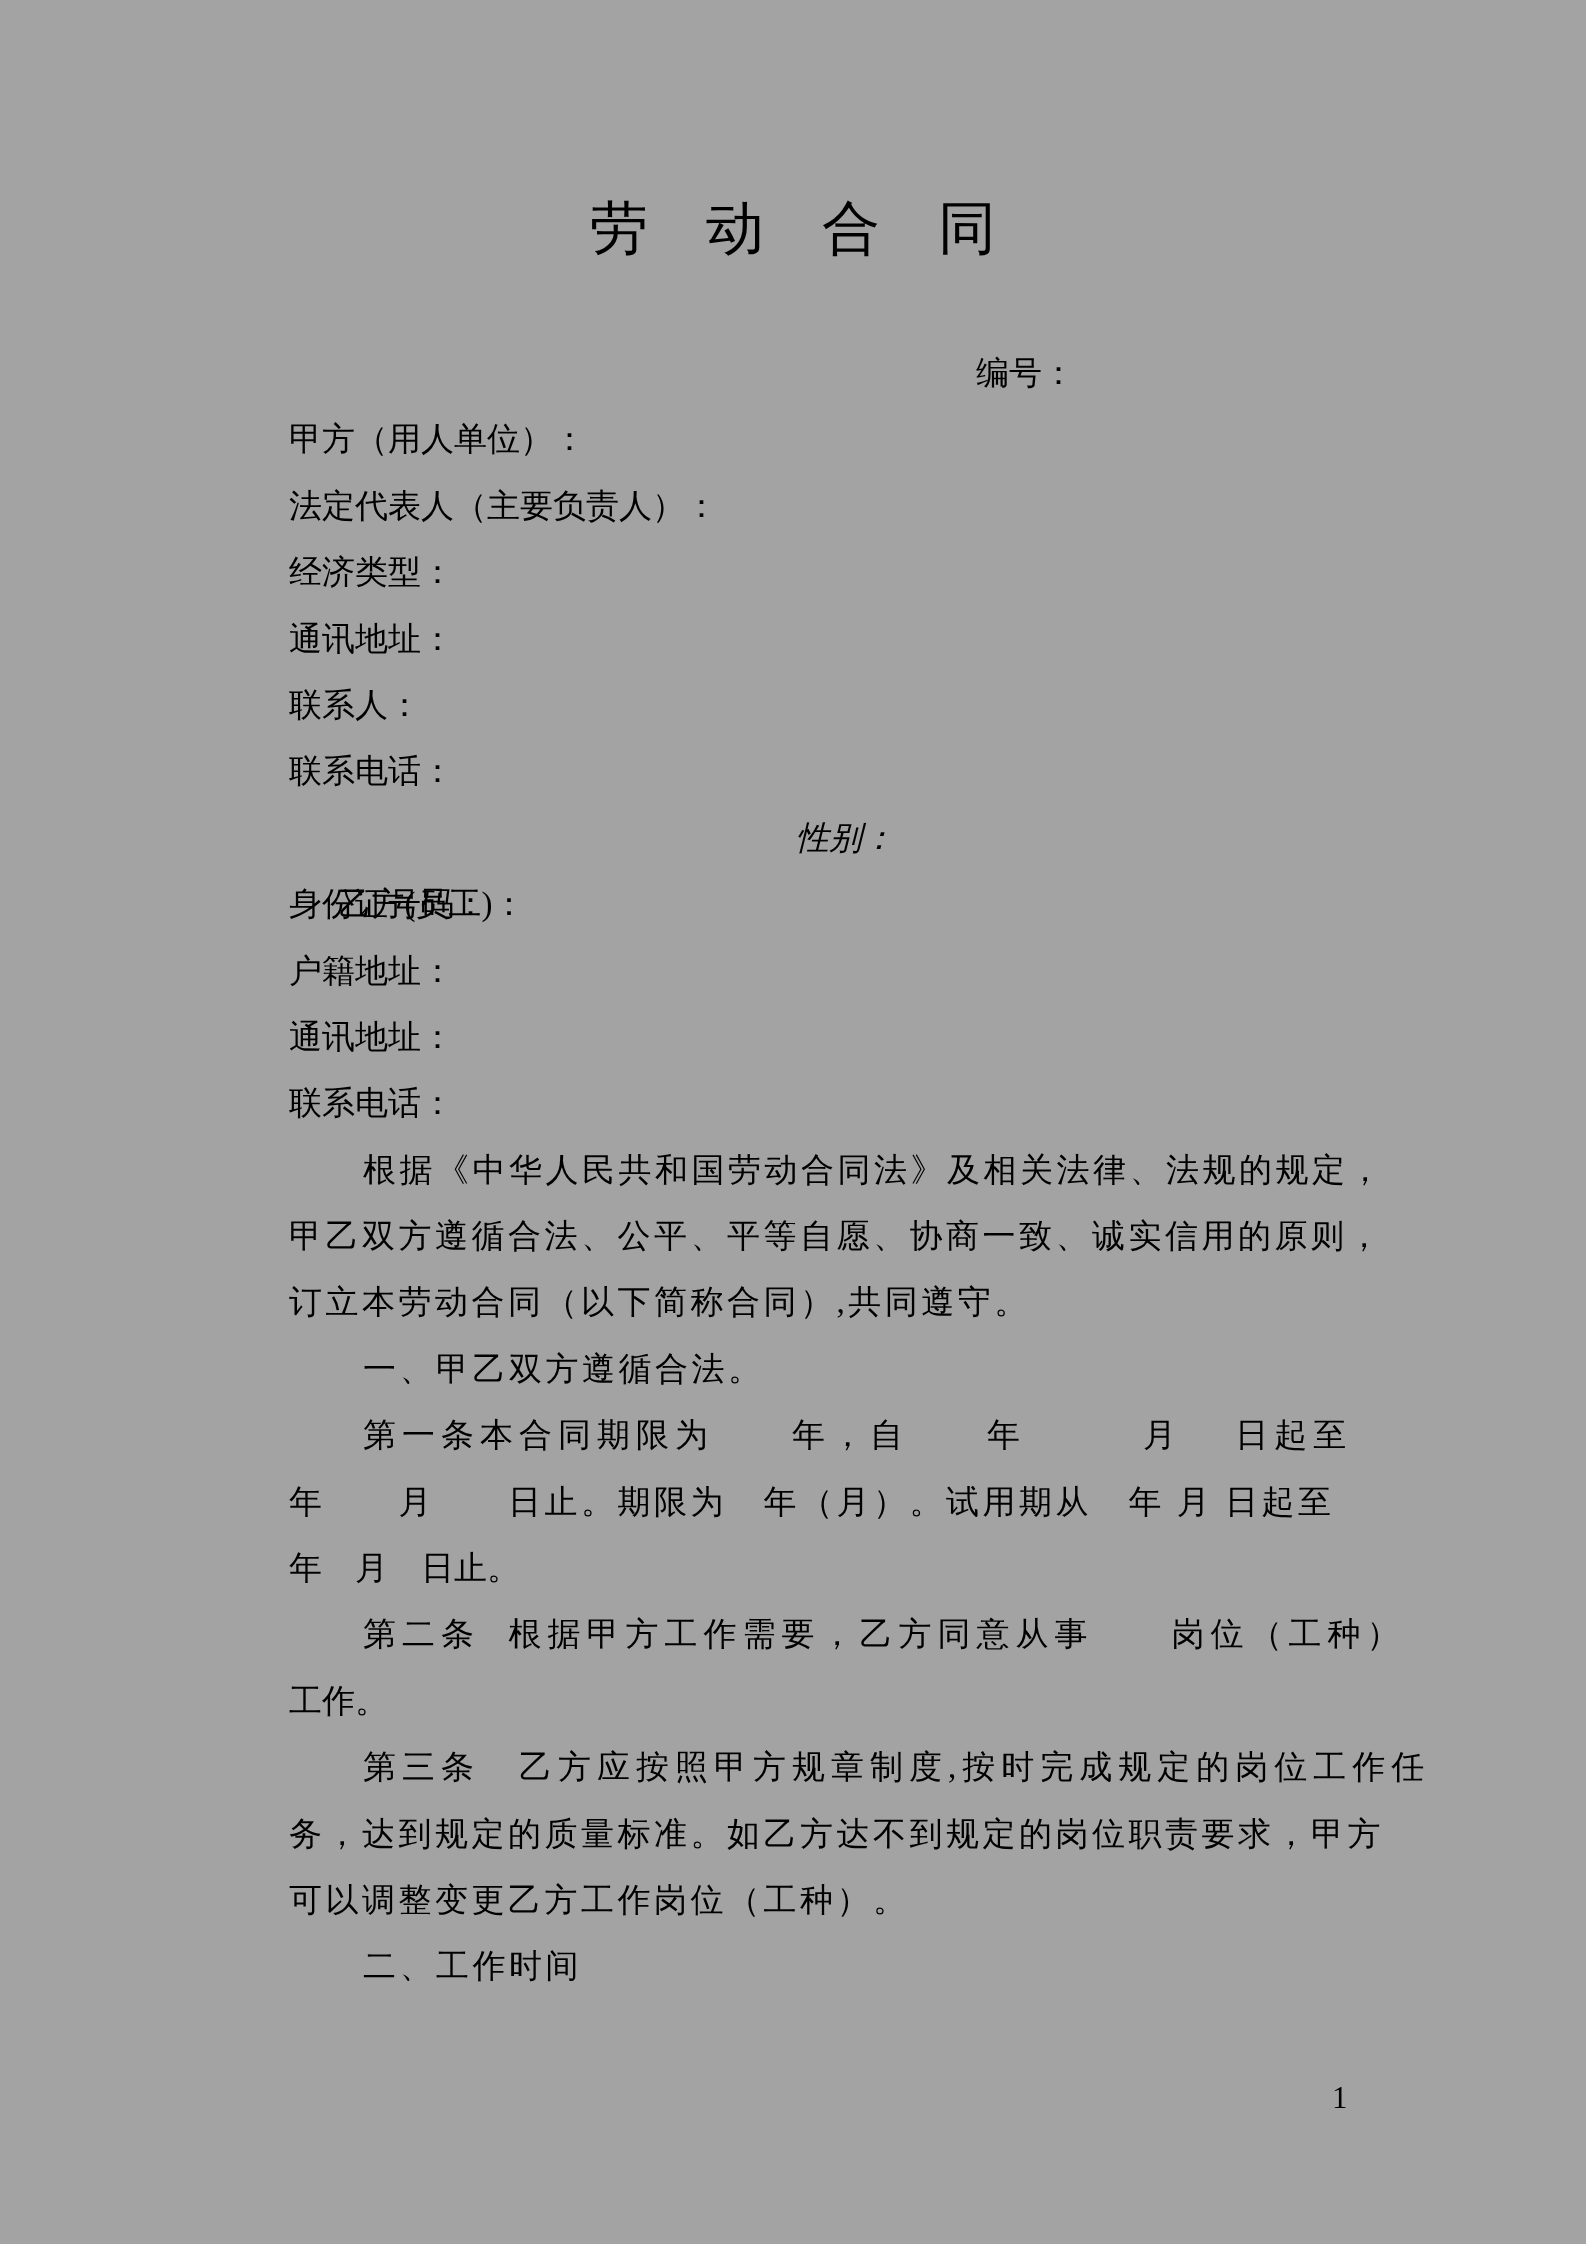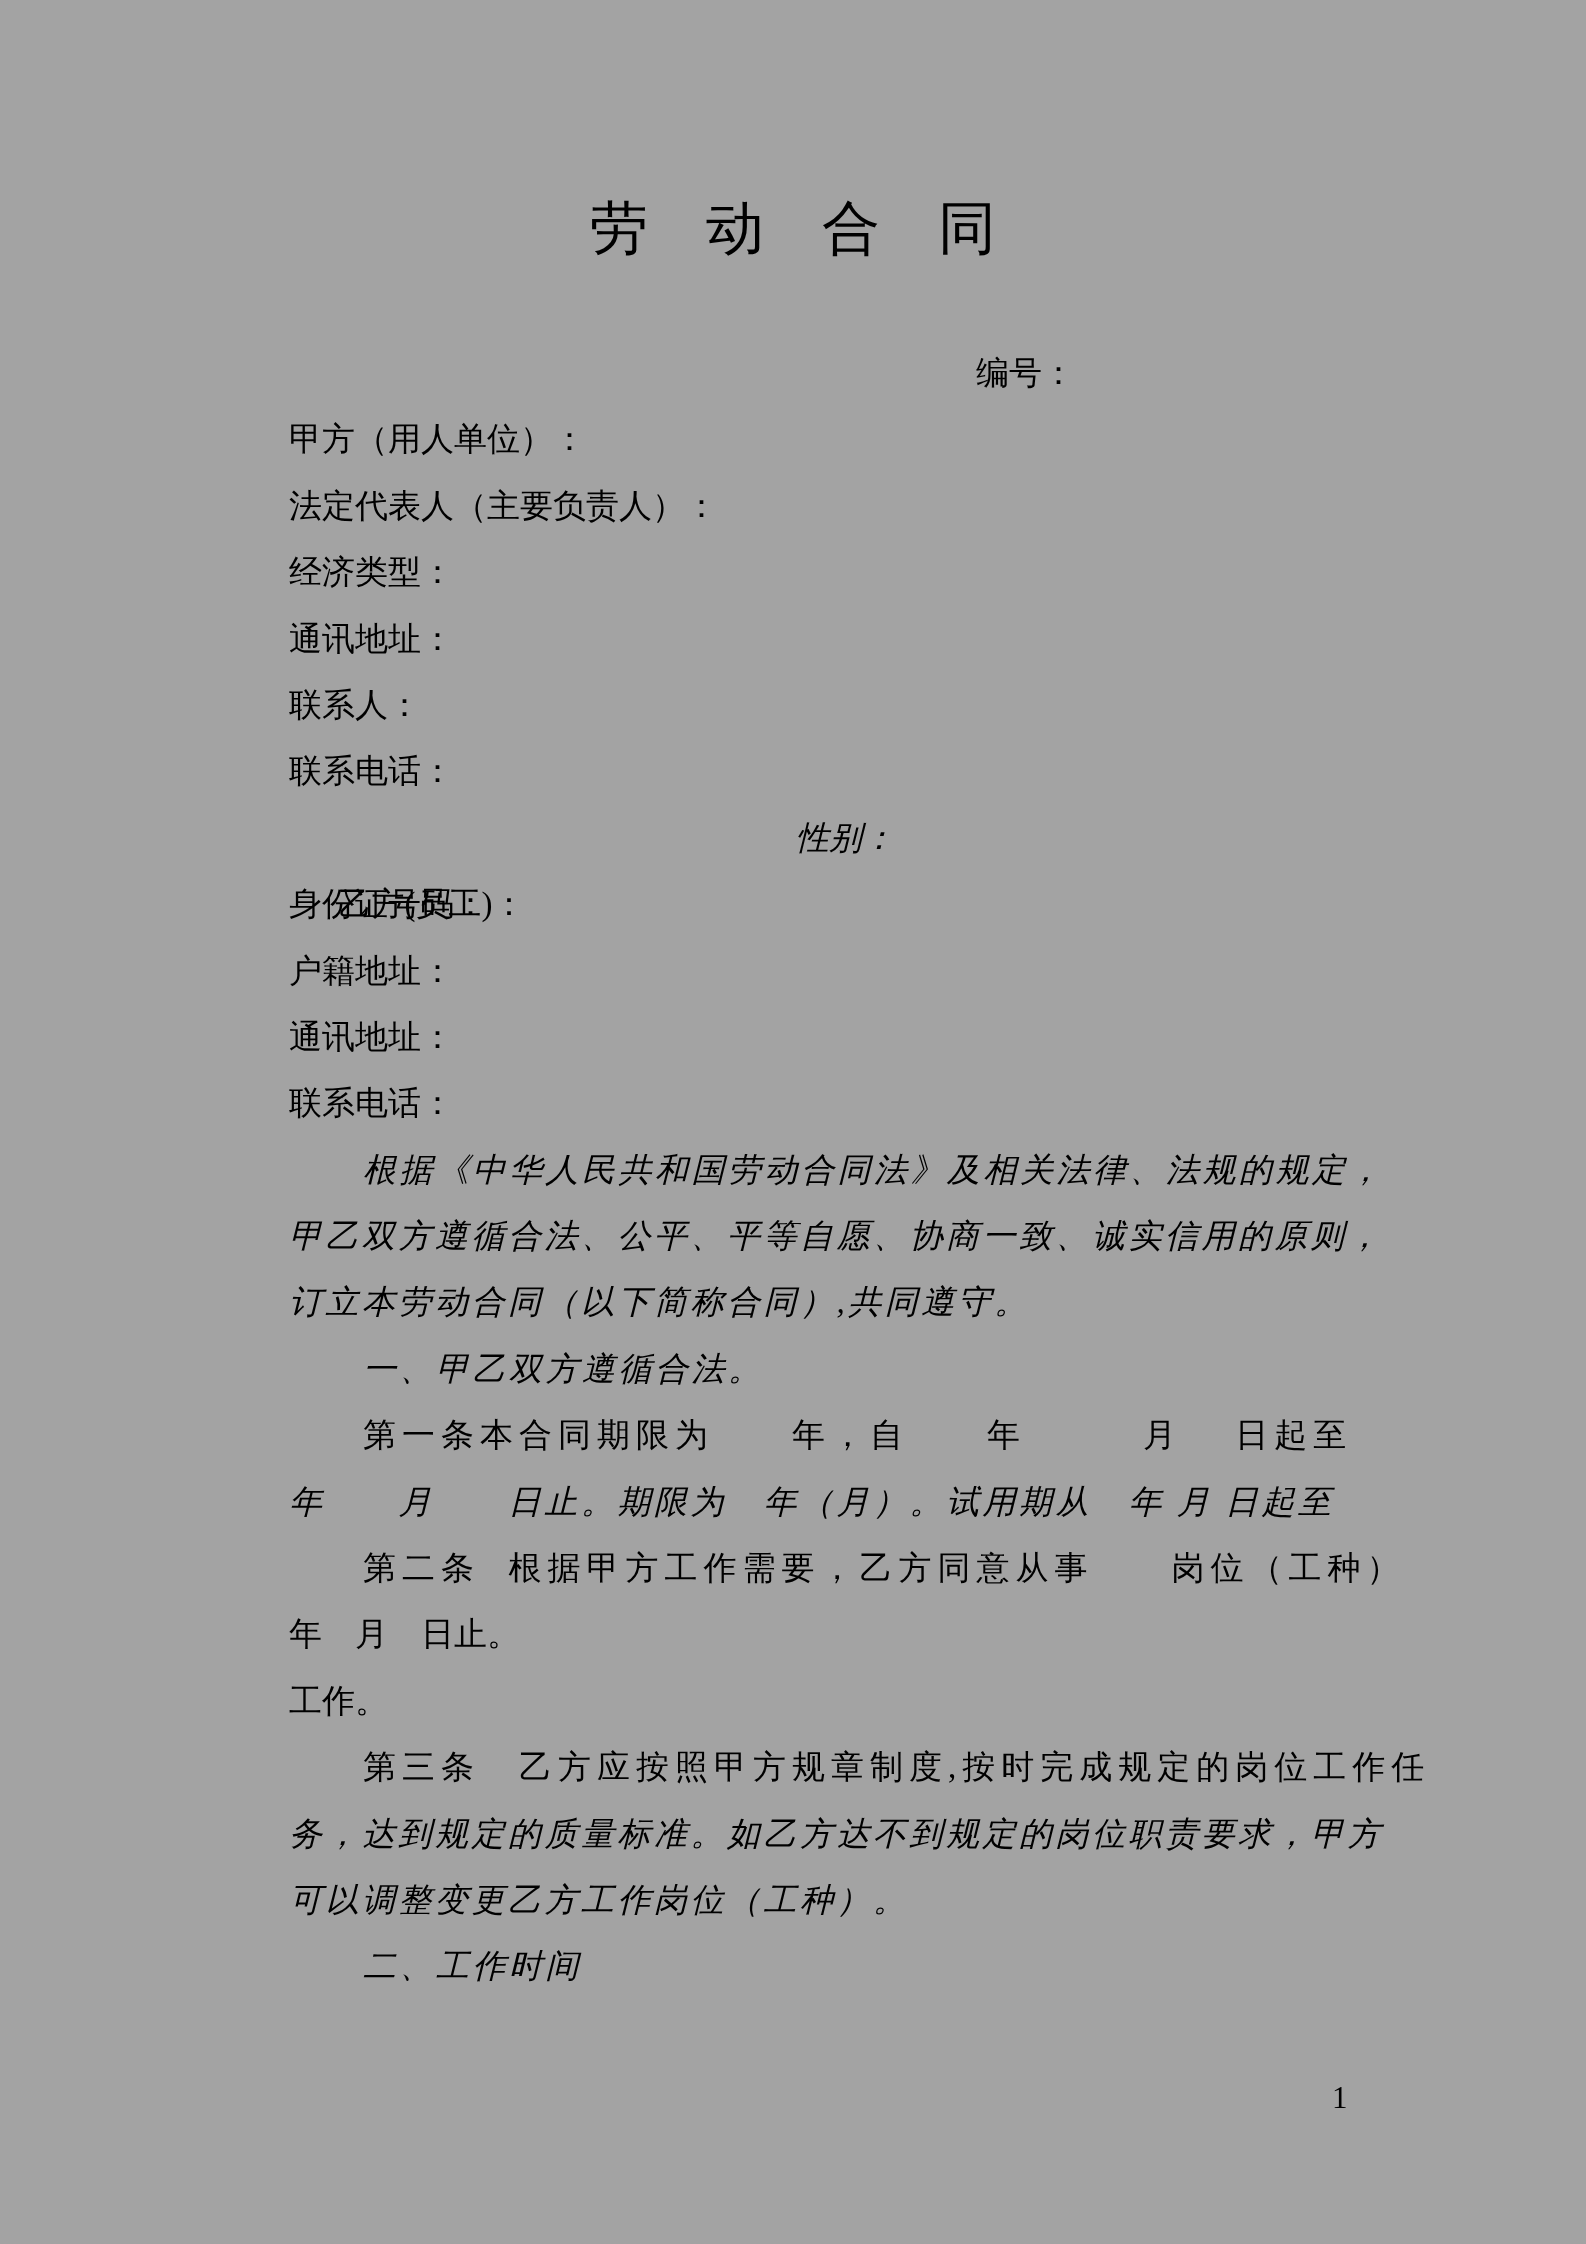--- a/index.html
+++ b/index.html
@@ -25,21 +25,21 @@
   .line {
     position: relative;
     height: 66.4px;
     line-height: 66.4px;
     font-size: 33px;
     white-space: pre;
     padding-left: 243px;
   }
   .l-num { padding-left: 930px; }
   .l-ind { padding-left: 317px; }
-  .just  { letter-spacing: 3.5px; font-style: italic; }
+  .just  { letter-spacing: 3.5px; }
   .just2 { letter-spacing: 6px; }
   .sex { position: absolute; left: 750px; top: 0; font-style: italic; }
   .pagenum {
     position: absolute;
     left: 1332px;
     top: 2078px;
     font-size: 31px;
     line-height: 40px;
   }
 </style>
@@ -65,22 +65,22 @@
     <div class="line">身份证号码：</div>
     <div class="line">户籍地址：</div>
     <div class="line">通讯地址：</div>
     <div class="line">联系电话：</div>
     <div class="line l-ind just">根据《中华人民共和国劳动合同法》及相关法律、法规的规定，</div>
     <div class="line just">甲乙双方遵循合法、公平、平等自愿、协商一致、诚实信用的原则，</div>
     <div class="line just">订立本劳动合同（以下简称合同）,共同遵守。</div>
     <div class="line l-ind just">一、甲乙双方遵循合法。</div>
     <div class="line l-ind just2">第一条本合同期限为　　年，自　　年　　　月　 日起至</div>
     <div class="line just">年　　月　　日止。期限为　年（月）。试用期从　年 月 日起至</div>
+    <div class="line">年　月　日止。</div>
     <div class="line l-ind just2">第二条  根据甲方工作需要，乙方同意从事　　岗位（工种）</div>
-    <div class="line">年　月　日止。</div>
     <div class="line">工作。</div>
     <div class="line l-ind just2">第三条　乙方应按照甲方规章制度,按时完成规定的岗位工作任</div>
     <div class="line just">务，达到规定的质量标准。如乙方达不到规定的岗位职责要求，甲方</div>
     <div class="line just">可以调整变更乙方工作岗位（工种）。</div>
     <div class="line l-ind just">二、工作时间</div>
   </div>
 
   <div class="pagenum">1</div>
 
 </div>

